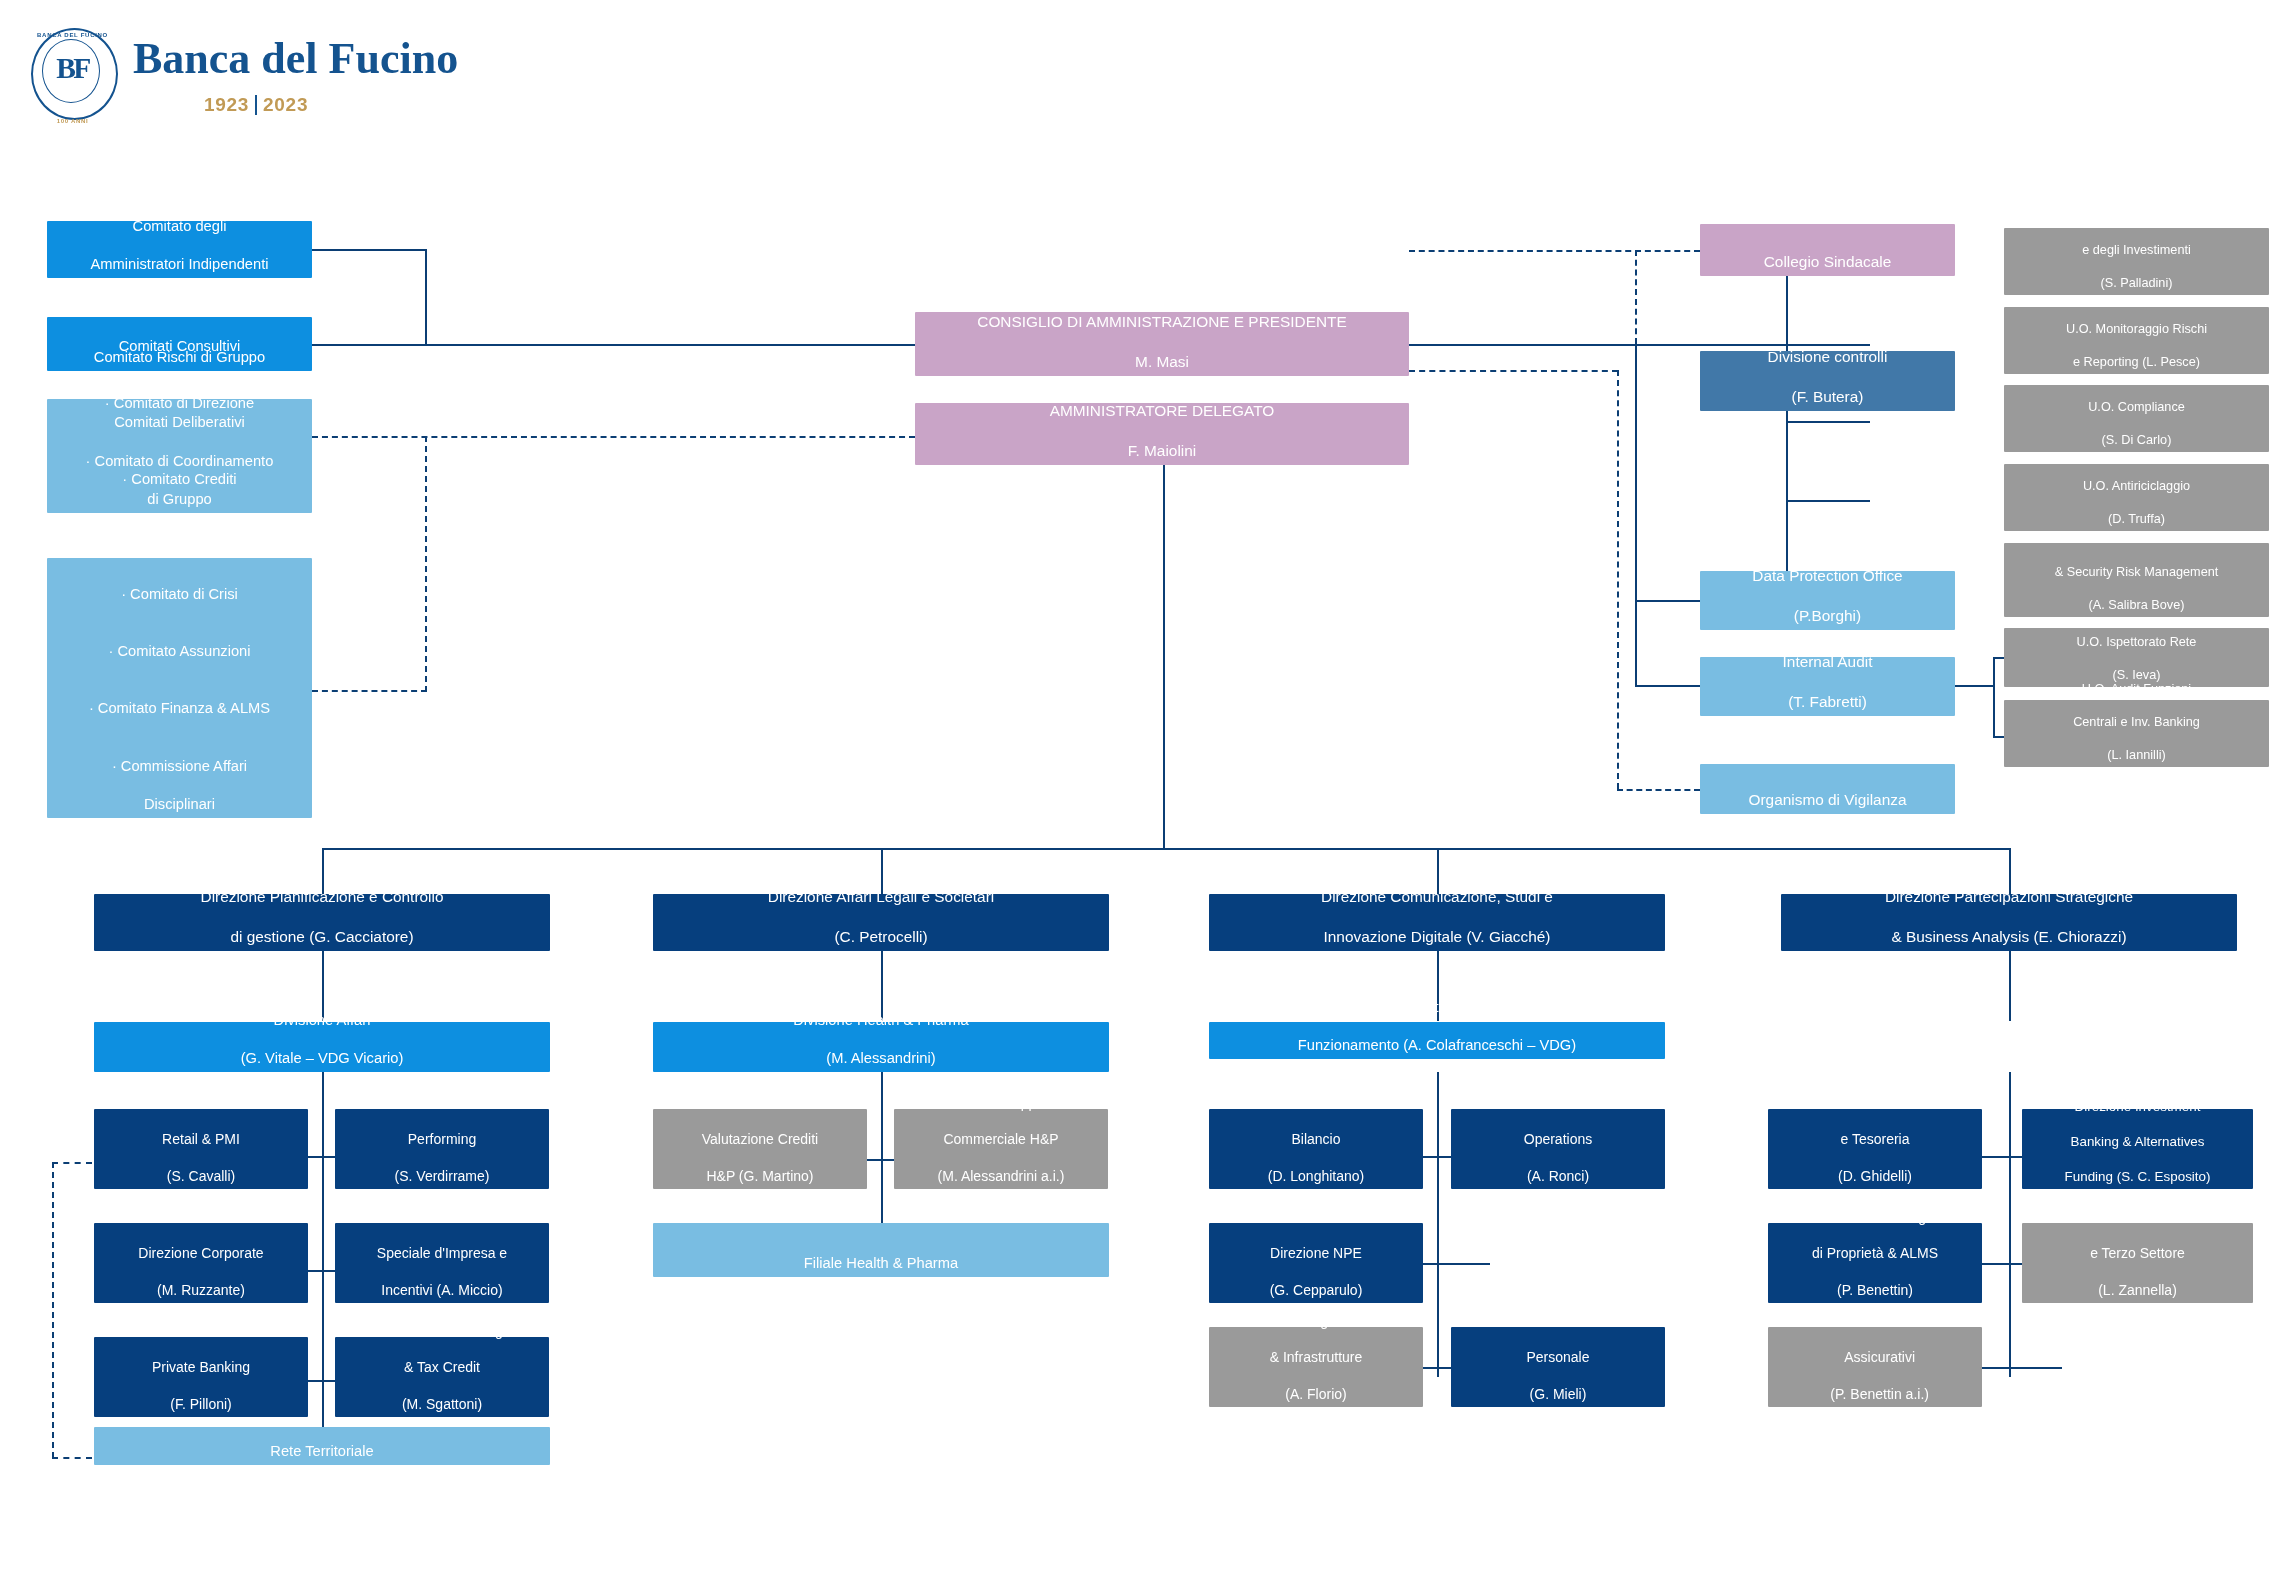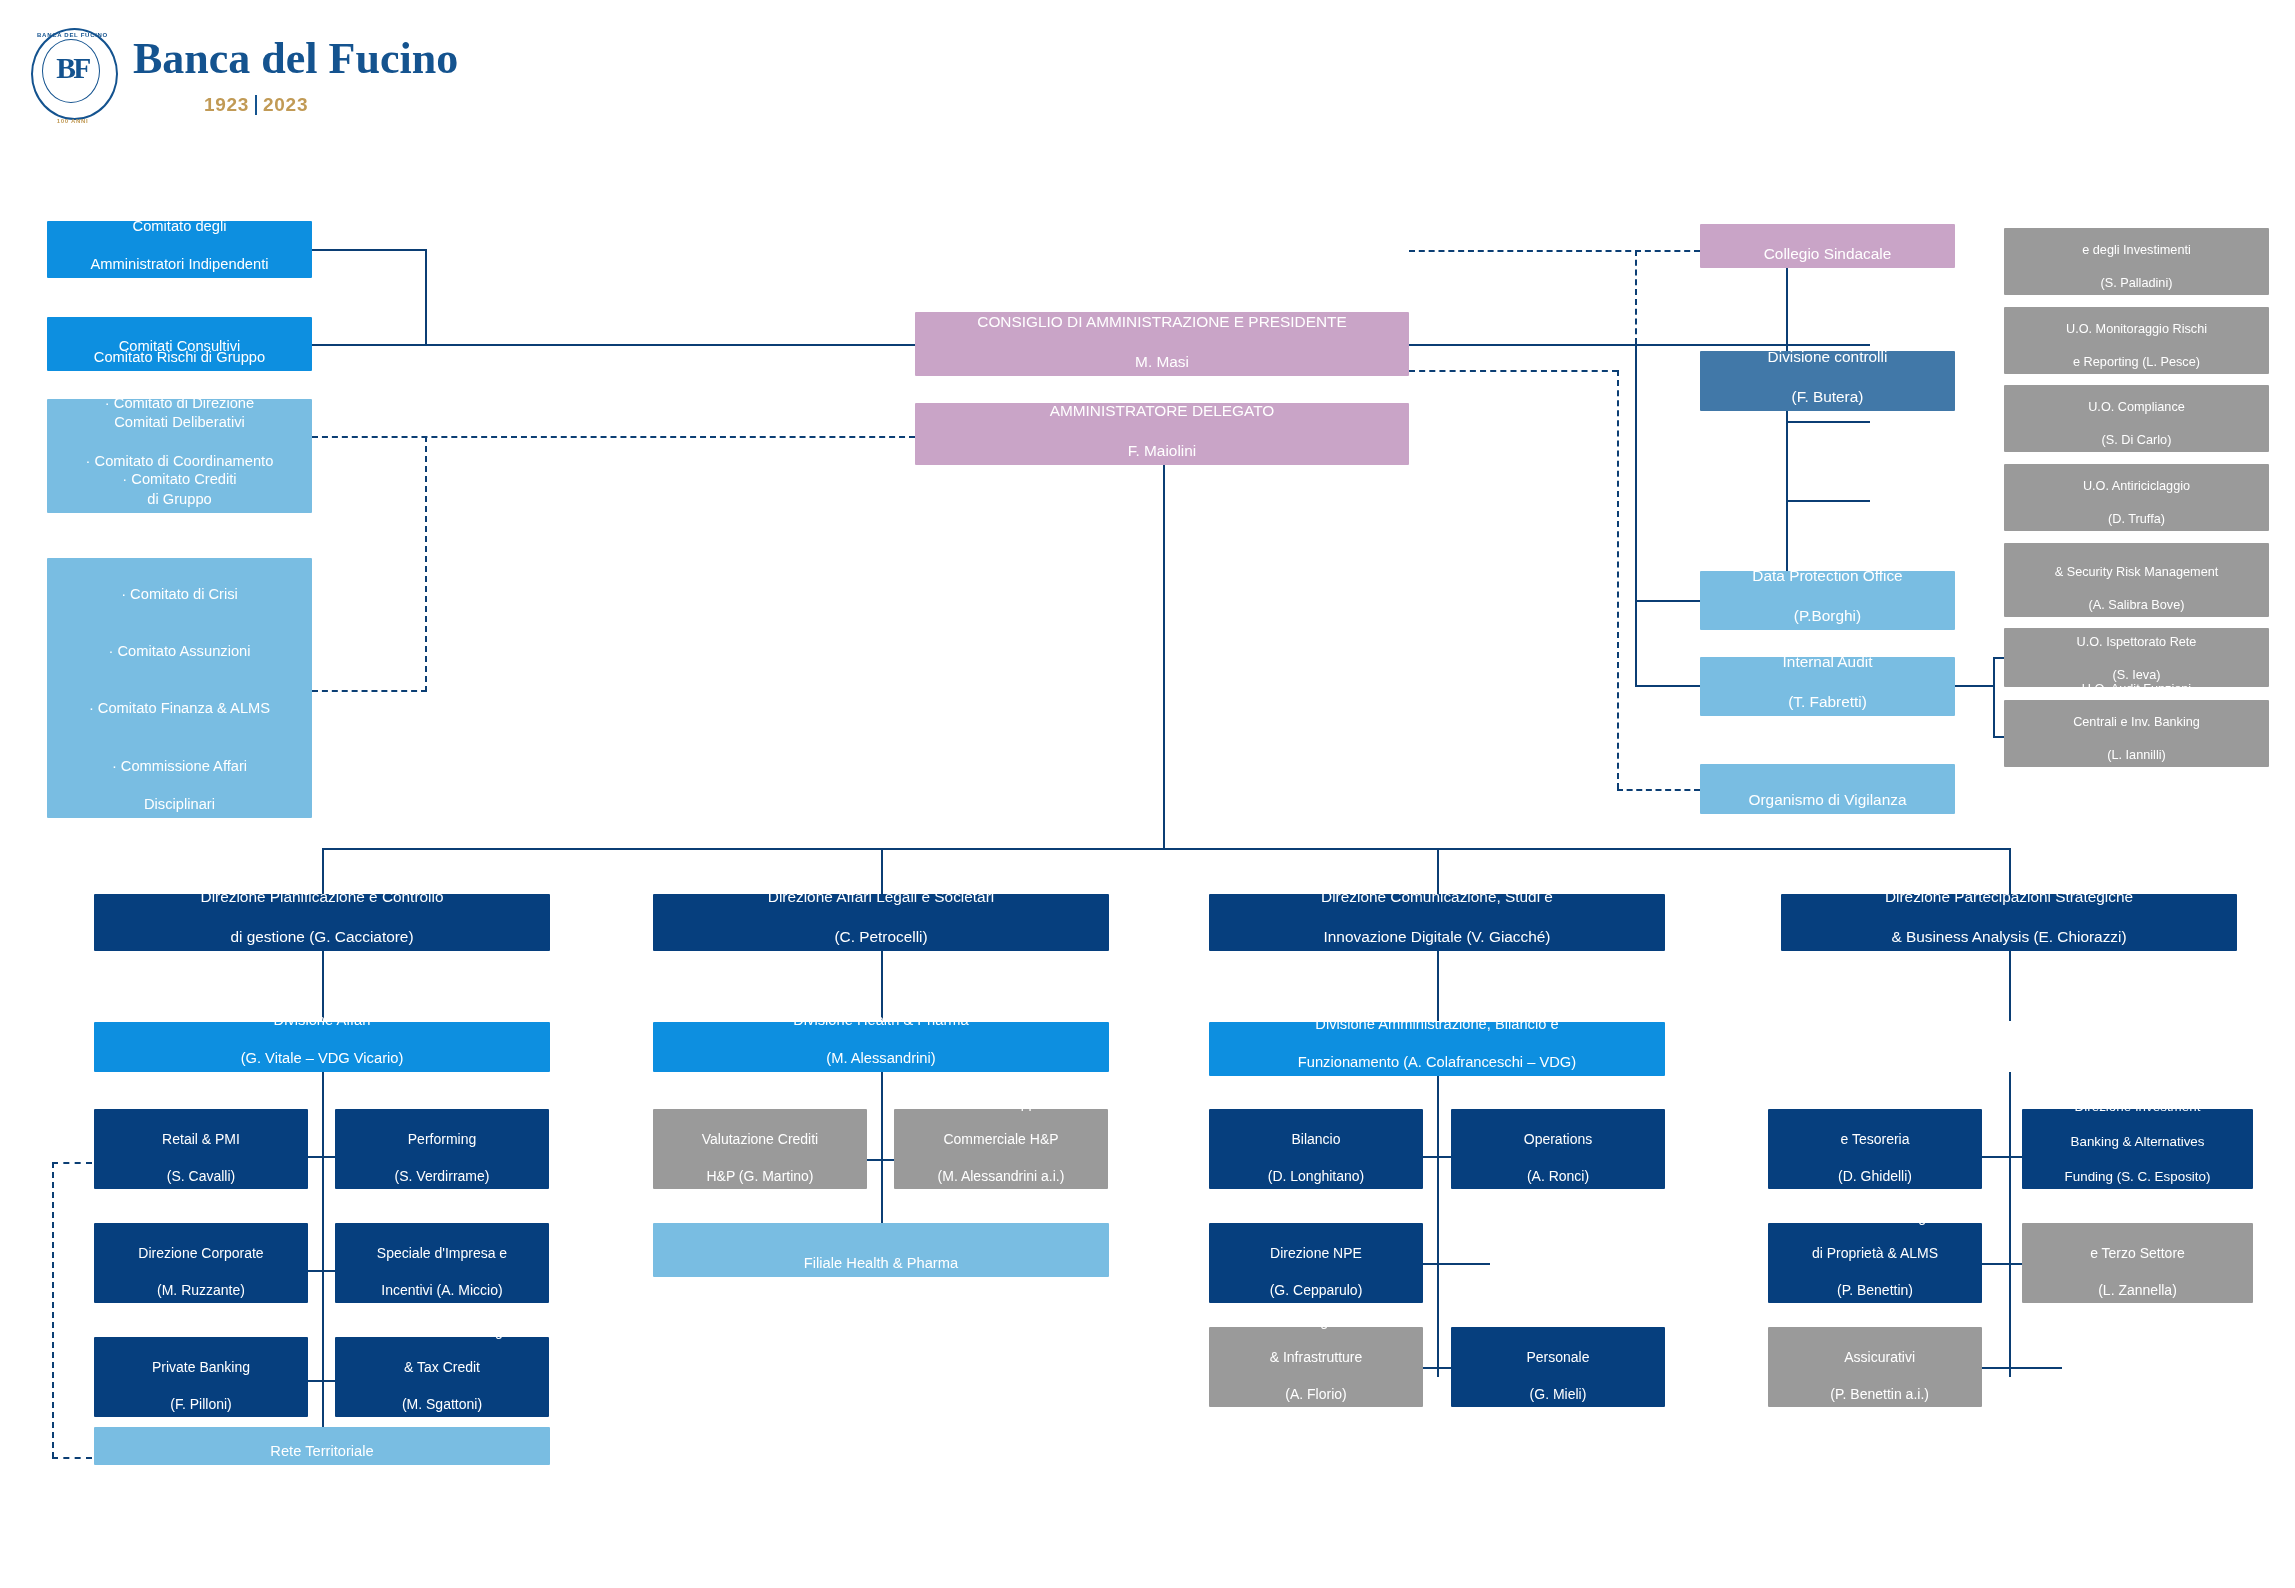--- a/index.html
+++ b/index.html
@@ -177,21 +177,21 @@
     </span>
   </div>
 
   <div class="box c-mauve" style="left:915px;top:403px;width:494px;height:62px;font-size:15.4px;">
     <span>
       <span>AMMINISTRATORE DELEGATO</span><br>
       <span>F. Maiolini</span>
     </span>
   </div>
 
-  <div class="box c-mauve" style="left:1700px;top:224px;width:255px;height:44px;font-size:15.4px;">
+  <div class="box c-mauve" style="left:1700px;top:224px;width:255px;height:52px;font-size:15.4px;">
     <span>Collegio Sindacale</span>
   </div>
 
   <div class="box c-steel" style="left:1700px;top:314px;width:255px;height:60px;font-size:15.4px;margin-top:37px;">
     <span>
       <span>Divisione controlli</span><br>
       <span>(F. Butera)</span>
     </span>
   </div>
 
@@ -289,21 +289,21 @@
       <span>Divisione Affari</span><br>
       <span>(G. Vitale – VDG Vicario)</span>
     </span>
   </div>
   <div class="box c-brightblue" style="left:653px;top:1022px;width:456px;height:50px;font-size:14.7px;">
     <span>
       <span>Divisione Health &amp; Pharma</span><br>
       <span>(M. Alessandrini)</span>
     </span>
   </div>
-  <div class="box c-brightblue" style="left:1209px;top:1022px;width:456px;height:54px;font-size:14.7px;">
+  <div class="box c-brightblue" style="left:1209px;top:1022px;width:456px;height:37px;font-size:14.7px;">
     <span>
       <span>Divisione Amministrazione, Bilancio e</span><br>
       <span>Funzionamento (A. Colafranceschi – VDG)</span>
     </span>
   </div>
 
   <div class="box c-navy" style="left:94px;top:1109px;width:214px;height:80px;font-size:14px;">
     <span>
       <span>Direzione</span><br>
       <span>Retail &amp; PMI</span><br>

